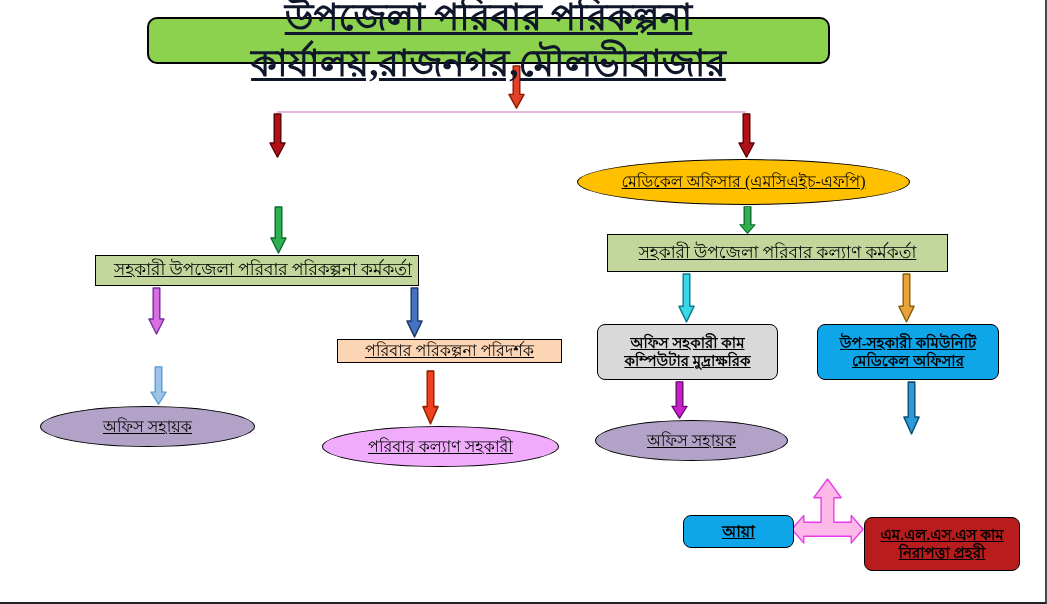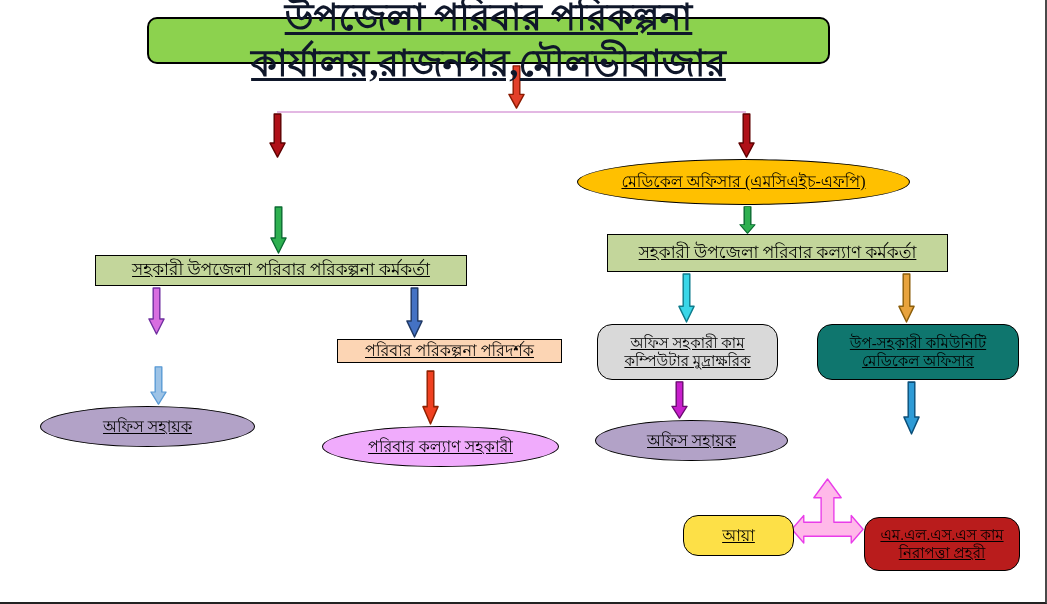--- a/index.html
+++ b/index.html
@@ -13,38 +13,38 @@
   }
   .node {
     position:absolute; display:flex; align-items:center; justify-content:center;
     text-align:center; border:1.6px solid #000;
   }
   .lbl {
     text-decoration:underline; color:#000; line-height:1.22; padding:0 6px;
     font-family:"Liberation Serif", serif;
   }
   .ellipse { border-radius:50%; }
-  .rrect { border-radius:15px; }
+  .rrect { border-radius:8px;font-weight:bold; }
 
   
   #n-title { left:147px; top:17px; width:683px; height:47px; background:#8CD24E; border-radius:10px; border-width:2px; }
   #n-title .lbl { color:#0f172a; font-size:37px; font-weight:bold;text-decoration:underline; }
   #n-ufpo { left:128px; top:159px; width:311px; height:46px; background:#FFC000; font-size:17px; }
   #n-mo   { left:577px; top:159px; width:333px; height:46px; background:#FFC000; font-size:16px; }
-  #n-aufpo{ left:95px;  top:255px; width:372px; height:31px; background:#C3D69B; font-size:17px; }
+  #n-aufpo{ left:95px;  top:255px; width:324px; height:31px; background:#C3D69B; font-size:17px;justify-content:flex-end; }
   #n-aufwo{ left:607px; top:234px; width:341px; height:38px; background:#C3D69B; font-size:17px; }
   #n-fpa  { left:33px;  top:336px; width:255px; height:29px; background:#D99694; font-size:16px; }
   #n-fpi  { left:337px; top:339px; width:225px; height:24px; background:#FCD5B4; font-size:16px; }
   #n-helper-left  { left:40px;  top:406px; width:215px; height:41px; background:#B2A2C7; font-size:16px; }
   #n-fwa  { left:322px; top:426px; width:237px; height:41px; background:#f0abfc; font-size:16px; }
   #n-office-asst  { left:597px; top:324px; width:181px; height:56px; background:#D9D9D9; font-size:15px; }
-  #n-sacmo{ left:817px; top:324px; width:202px; height:56px; background:#0f766e; font-size:15px; }
+  #n-sacmo{ left:817px; top:324px; width:182px; height:56px; background:#0ea5e9; font-size:15px; }
   #n-helper-right { left:595px; top:420px; width:193px; height:41px; background:#B2A2C7; font-size:16px; }
   #n-fwv  { left:816px; top:436px; width:207px; height:43px; background:#4FF1F1; font-size:16px; }
-  #n-aya  { left:683px; top:515px; width:111px; height:41px; background:#fde047; font-size:16px;justify-content:center; }
+  #n-aya  { left:683px; top:515px; width:111px; height:33px; background:#0ea5e9; font-size:16px;justify-content:center; }
   #n-mlss { left:864px; top:517px; width:156px; height:54px; background:#b91c1c; font-size:15px; }
 
   
   .hline { position:absolute; left:277px; top:111px; width:469px; height:2px; background:#E3B8E3; }
 
   
   .varrow { position:absolute; overflow:visible; }
   .varrow polygon, .triarrow polygon { stroke-width:1.5; stroke-linejoin:round; }
   .a-red      polygon { fill:#E3402A; stroke:#8B1A00; }
   .a-darkred  polygon { fill:#B01018; stroke:#5E0000; }

